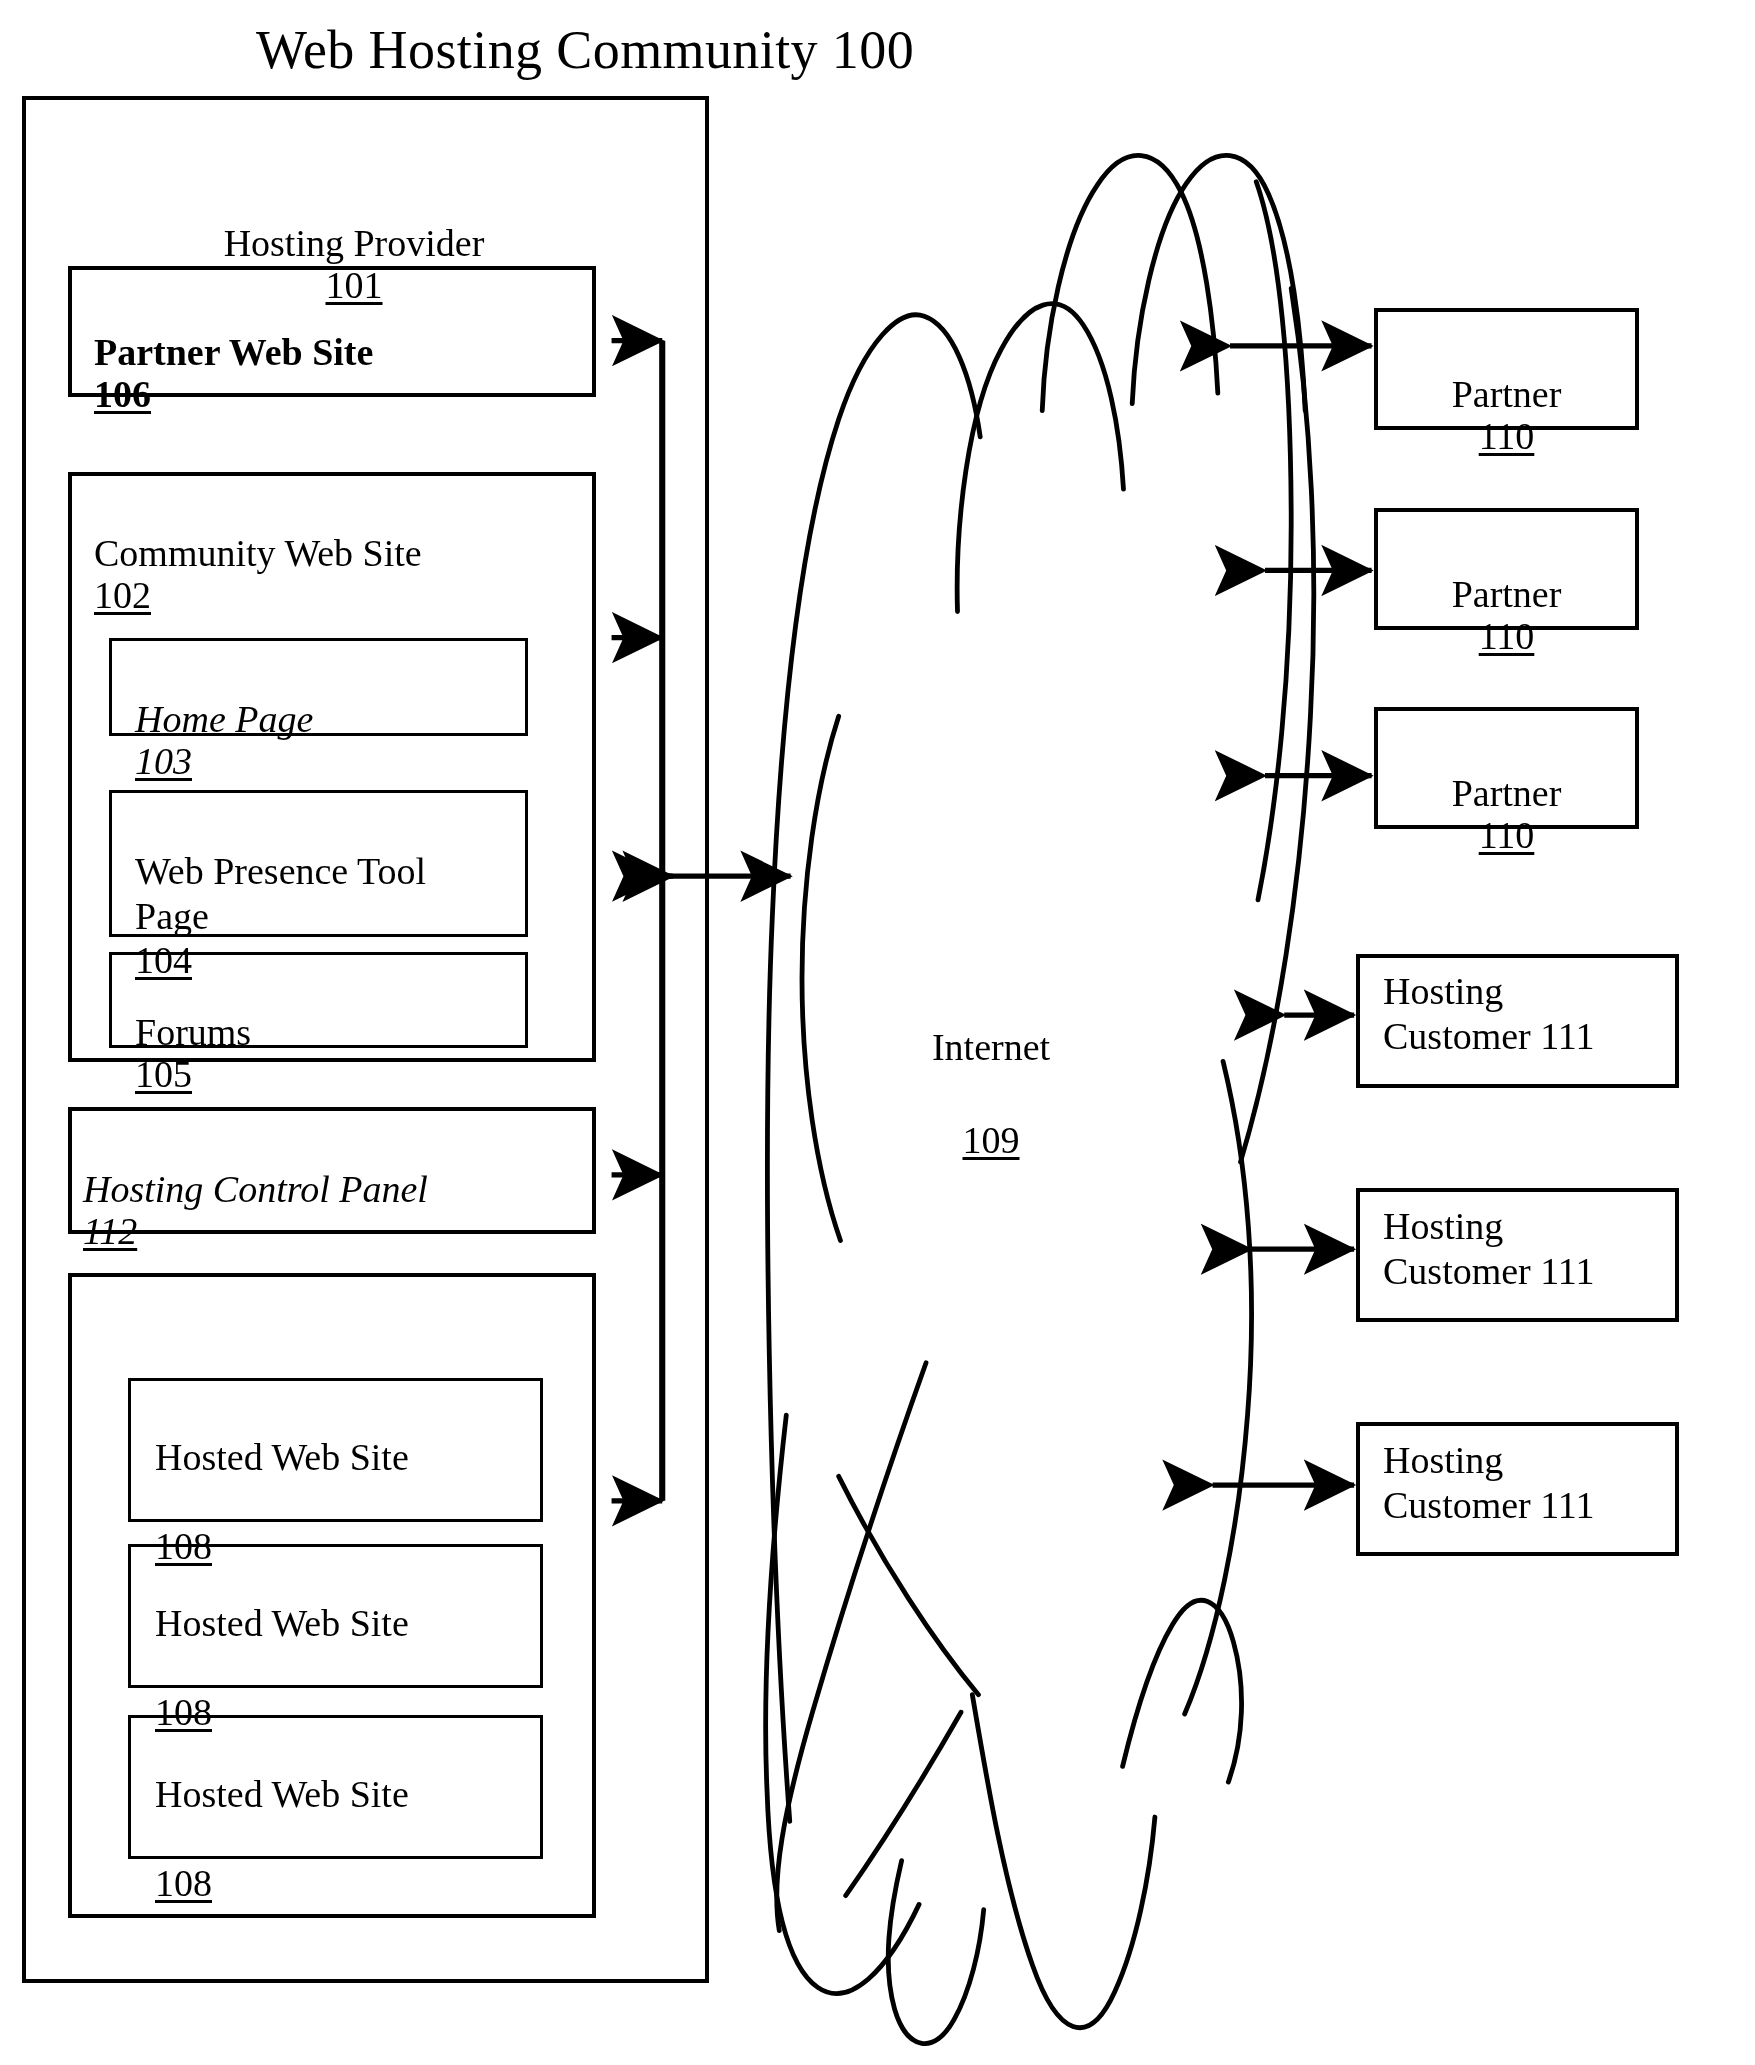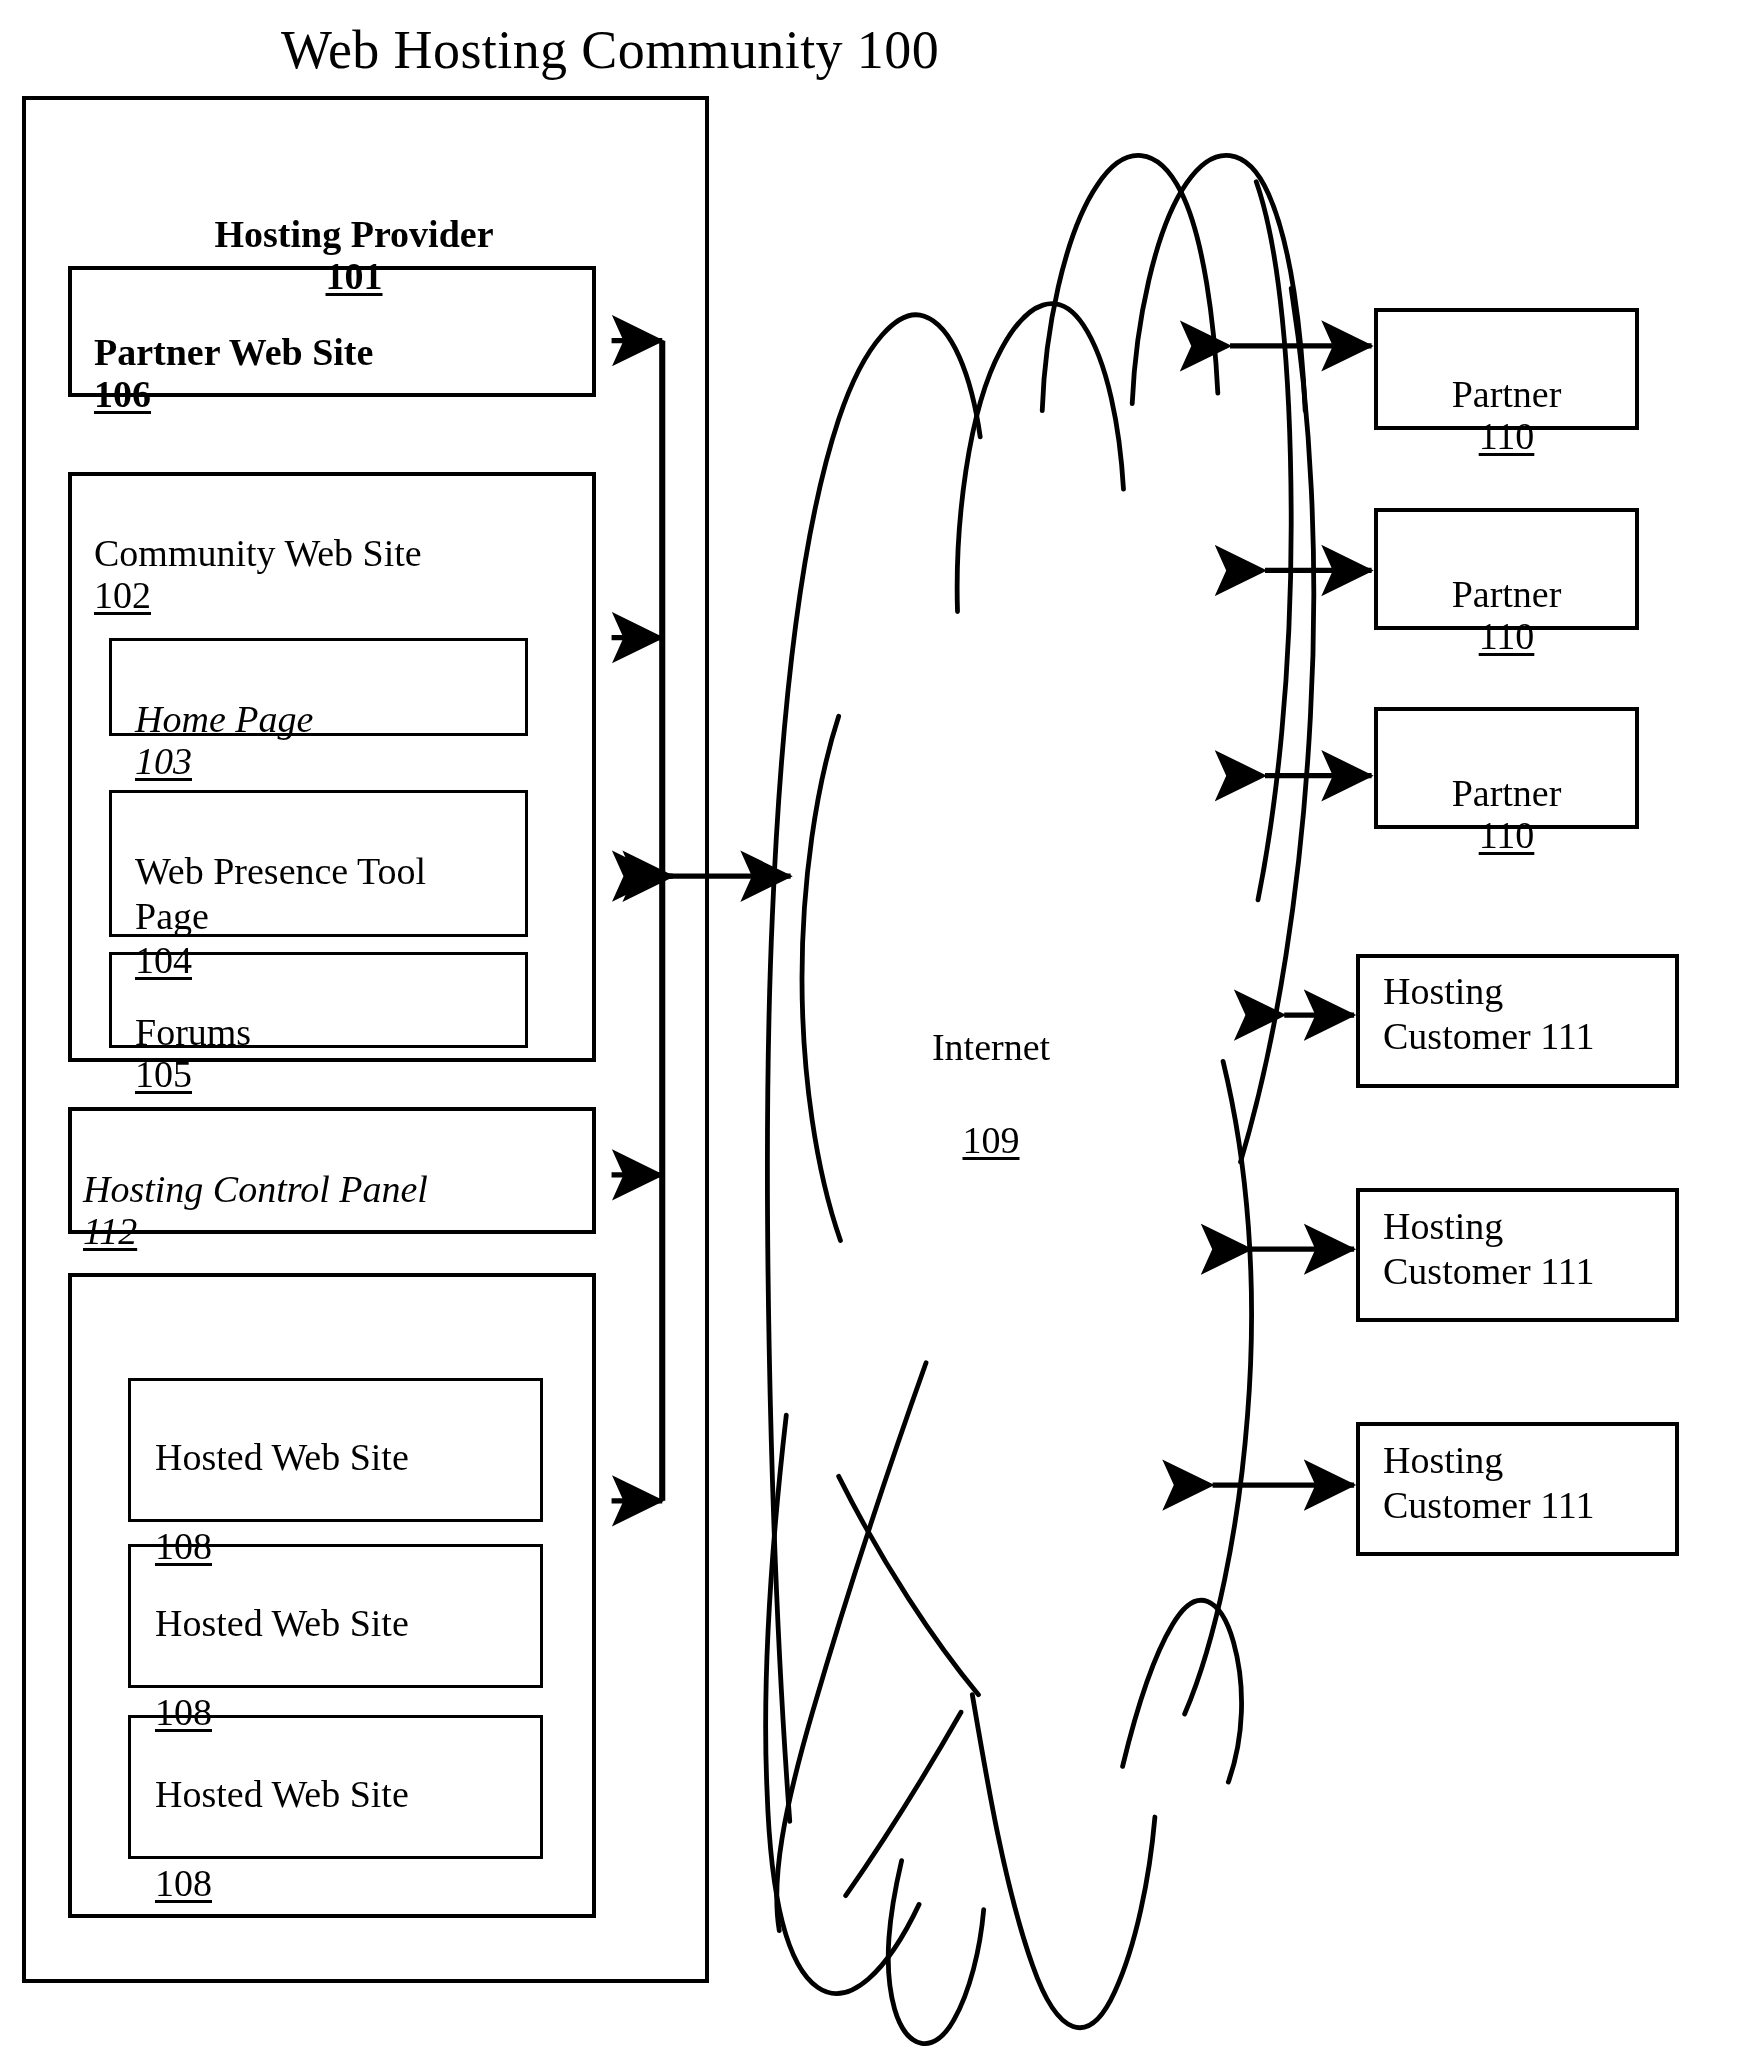--- a/index.html
+++ b/index.html
@@ -9,21 +9,20 @@
     font-family:"Liberation Serif","DejaVu Serif",serif;
     color:#000000;
   }
   .stage{position:absolute;left:0;top:0;width:1756px;height:2066px;}
 
   
   .fig-title{
     position:absolute;left:0;top:19px;width:1170px;
     text-align:center;font-size:54px;letter-spacing:0.4px;
     white-space:nowrap;
-    margin-left:25px;
   }
 
   
   .box{position:absolute;border:4.4px solid #000;background:transparent;box-sizing:border-box;}
   .box.thin{border-width:3.5px;}
 
   .lbl{
     position:absolute;font-size:38px;line-height:1.12;
     white-space:pre-line;
   }
@@ -34,21 +33,21 @@
   .vec{position:absolute;left:0;top:0;width:1756px;height:2066px;overflow:visible;}
 </style>
 </head>
 <body>
 
 <div class="stage">
 
   <div class="fig-title">Web Hosting Community 100</div>
 
   <div class="box" style="left:22px;top:96px;width:687px;height:1887px;"></div>
-  <div class="lbl ctr" style="left:22px;top:170px;width:664px;font-weight:bold;">
+  <div class="lbl ctr" style="left:22px;top:179px;width:664px;">
     <span>Hosting Provider</span>
     <span class="u">101</span>
   </div>
 
   <div class="box" style="left:68px;top:266px;width:528px;height:131px;"></div>
   <div class="lbl" style="left:94px;top:288px;width:489px;font-weight:bold;">
     <span>Partner Web Site</span>
     <span class="u">106</span>
   </div>
 

